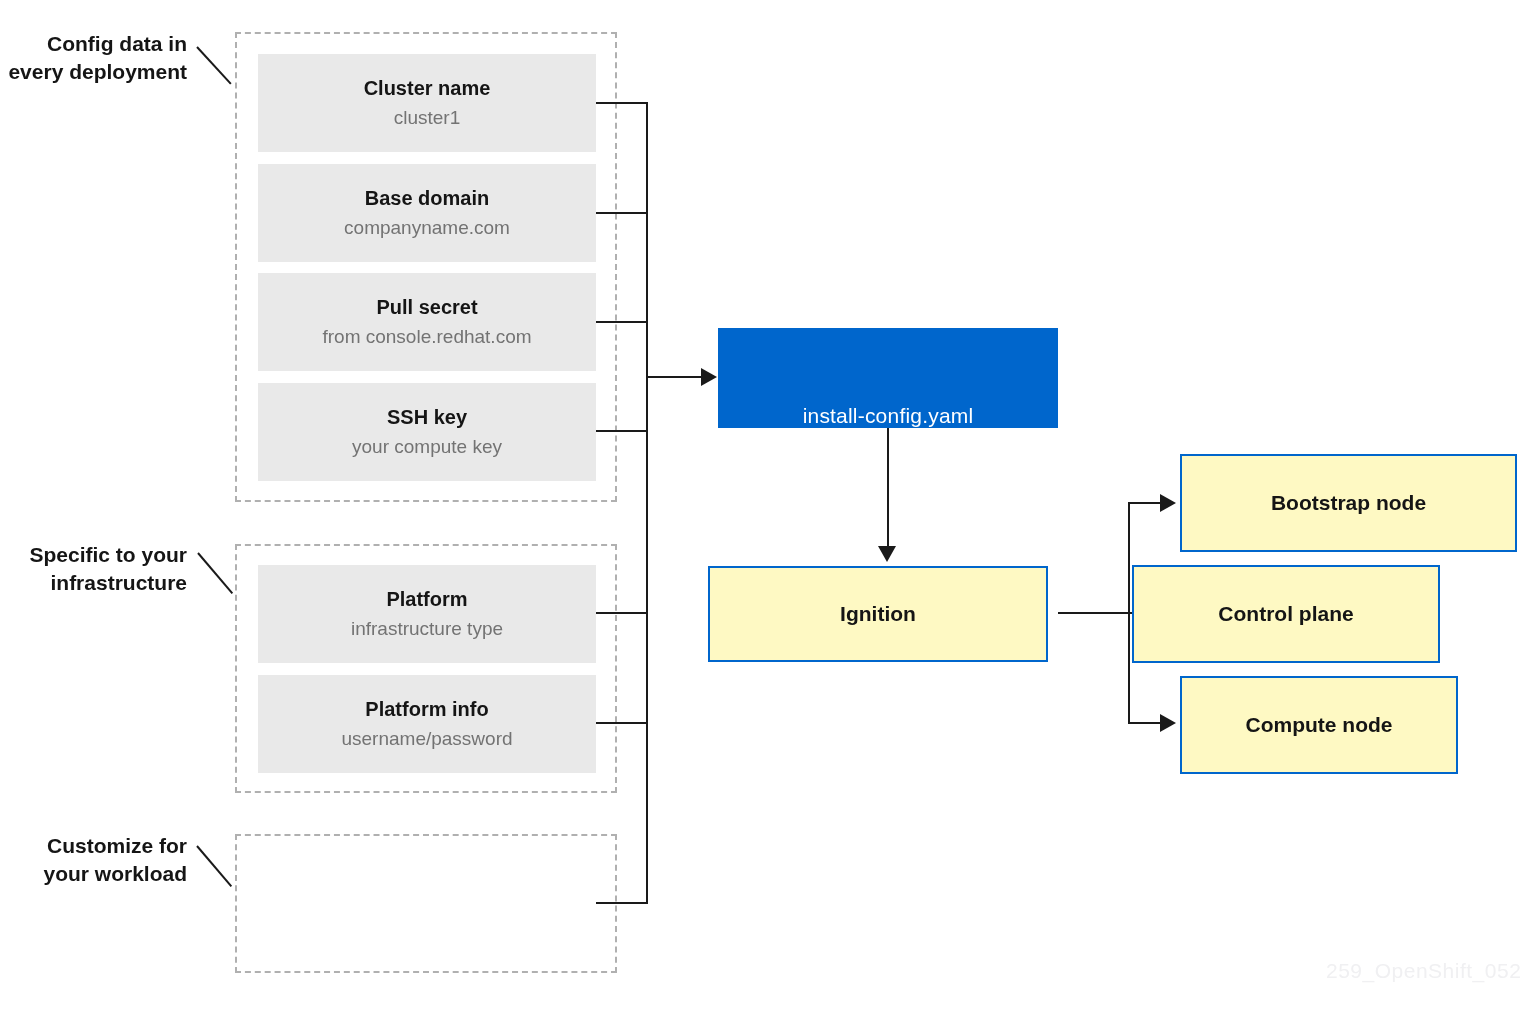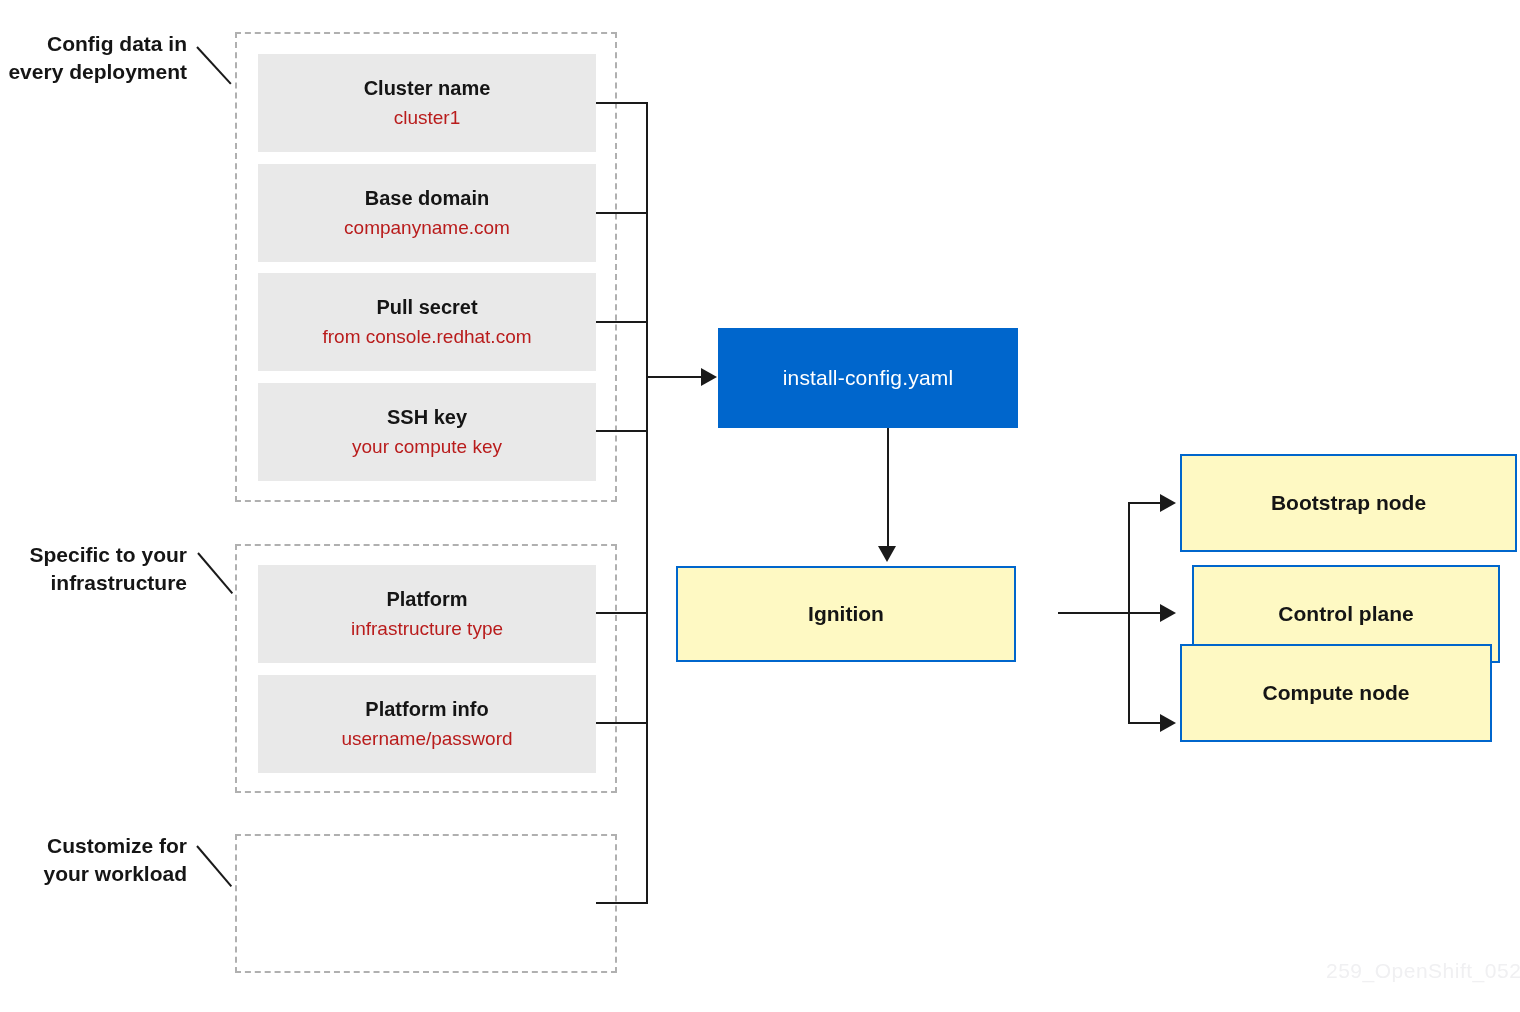--- a/index.html
+++ b/index.html
@@ -8,29 +8,29 @@
     font-family:"Liberation Sans",sans-serif;overflow:hidden;
     --accent:#0066cc; --box-gray:#e9e9e9; --line:#1a1a1a; --dash:#b0b0b0;
   }
   .group{position:absolute;border:2px dashed var(--dash);box-sizing:border-box;background:transparent;}
   .gnode{
     position:absolute;width:338px;height:98px;background:var(--box-gray);
     display:flex;flex-direction:column;align-items:center;justify-content:center;
     text-align:center;
   }
   .gtitle{font-size:20px;font-weight:700;color:#151515;line-height:29px;}
-  .gsub{font-size:19px;font-weight:400;color:#b91c1c;line-height:29px;}
+  .gsub{font-size:19px;font-weight:400;color:#737373;line-height:29px;}
   .hline{position:absolute;height:2px;background:var(--line);}
   .vline{position:absolute;width:2px;background:var(--line);}
   .pline{position:absolute;height:2px;background:var(--line);transform-origin:0 50%;}
   .arrow-r{position:absolute;width:0;height:0;border-top:9px solid transparent;border-bottom:9px solid transparent;border-left:16px solid var(--line);}
   .arrow-d{position:absolute;width:0;height:0;border-left:9px solid transparent;border-right:9px solid transparent;border-top:16px solid var(--line);}
   .bluenode{
-    position:absolute;left:718px;top:328px;width:300px;height:100px;background:var(--accent);
-    color:#ffffff;display:flex;align-items:center;justify-content:center;
+    position:absolute;left:718px;top:328px;width:340px;height:100px;background:var(--accent);
+    color:#ffffff;display:flex;align-items:flex-end;justify-content:center;
     font-size:21px;font-weight:500;letter-spacing:.2px;
   }
   .outline-node{
     position:absolute;background:#fef9c3;border:2px solid var(--accent);box-sizing:border-box;
     display:flex;align-items:center;justify-content:center;
     font-size:21px;font-weight:600;color:#151515;
   }
   .sidelabel{
     position:absolute;left:0;width:187px;text-align:right;
     font-size:21px;font-weight:700;color:#151515;line-height:28px;
@@ -104,38 +104,38 @@
   <div class="hline" style="left:648px;top:376px;width:54px"></div>
   <div class="arrow-r" style="left:701px;top:368px"></div>
 
   <div class="bluenode">
     <span>install-config.yaml</span>
   </div>
 
   <div class="vline" style="left:887px;top:428px;height:118px"></div>
   <div class="arrow-d" style="left:878px;top:546px"></div>
 
-  <div class="outline-node" style="left:676px;top:566px;width:340px;height:96px">
+  <div class="outline-node" style="left:708px;top:566px;width:340px;height:96px">
     <span>Ignition</span>
   </div>
 
   <div class="hline" style="left:1058px;top:612px;width:72px"></div>
   <div class="vline" style="left:1128px;top:502px;height:222px"></div>
   <div class="hline" style="left:1128px;top:502px;width:33px"></div>
   <div class="arrow-r" style="left:1160px;top:494px"></div>
   <div class="hline" style="left:1129px;top:612px;width:32px"></div>
   <div class="arrow-r" style="left:1160px;top:604px"></div>
   <div class="hline" style="left:1128px;top:722px;width:33px"></div>
   <div class="arrow-r" style="left:1160px;top:714px"></div>
 
   <div class="outline-node" style="left:1180px;top:454px;width:337px;height:98px">
     <span>Bootstrap node</span>
   </div>
-  <div class="outline-node" style="left:1192px;top:565px;width:308px;height:98px">
+  <div class="outline-node" style="left:1132px;top:565px;width:308px;height:98px">
     <span>Control plane</span>
   </div>
-  <div class="outline-node" style="left:1180px;top:644px;width:312px;height:98px">
+  <div class="outline-node" style="left:1180px;top:676px;width:278px;height:98px">
     <span>Compute node</span>
   </div>
 
   <div class="watermark">259_OpenShift_0522</div>
 
 </div>
 
 </body></html>

